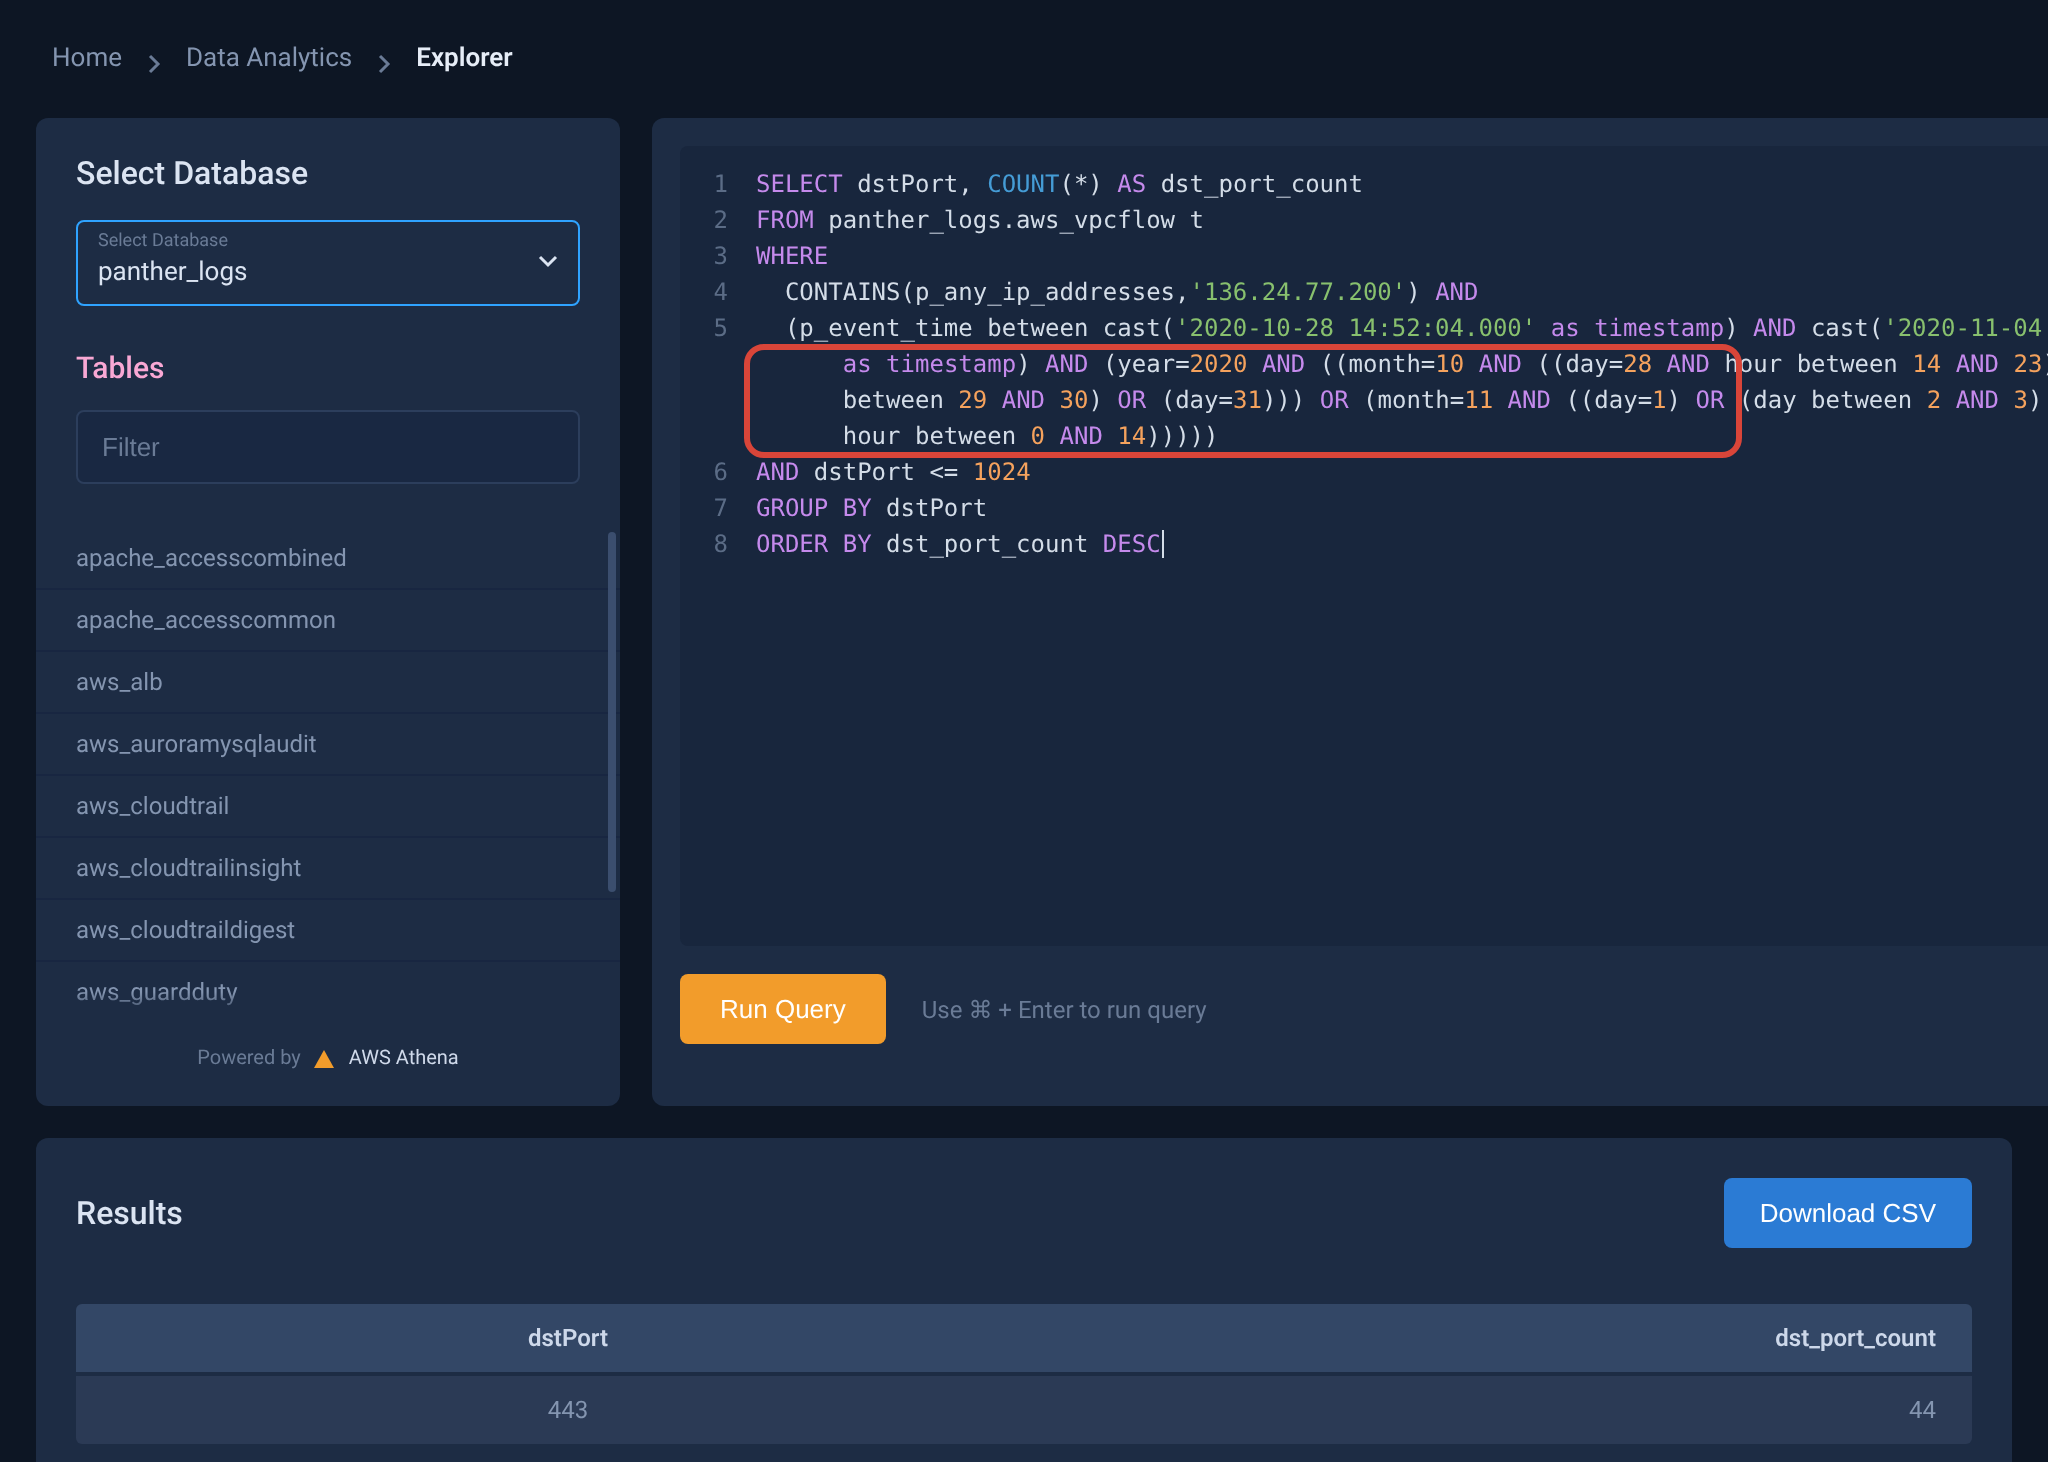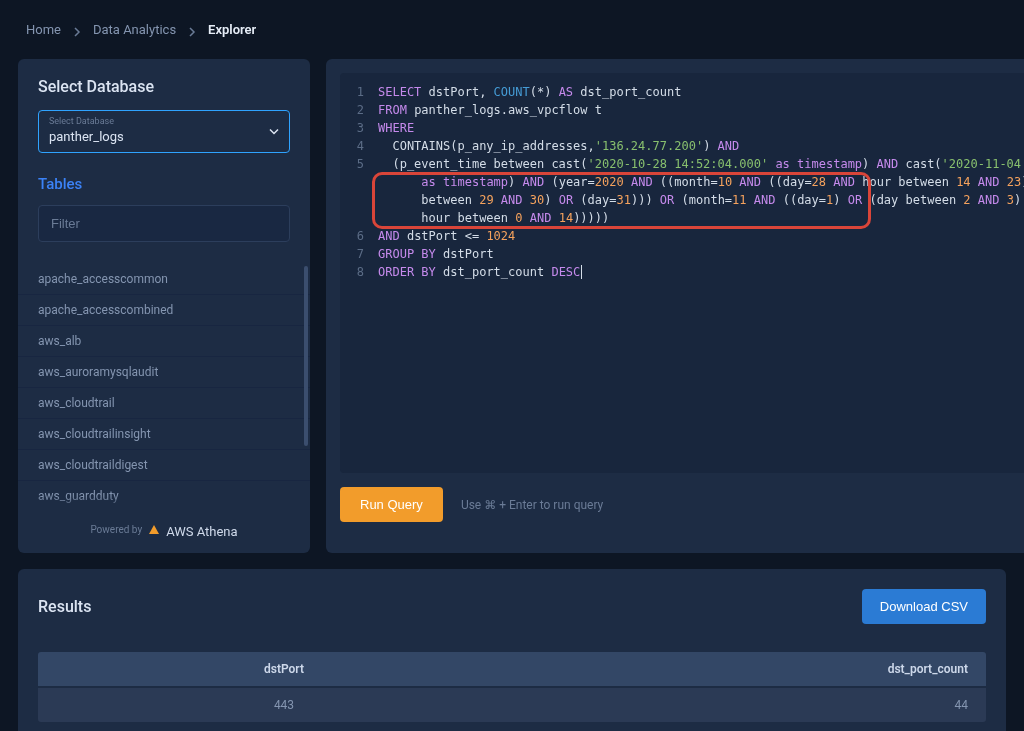--- a/index.html
+++ b/index.html
@@ -59,21 +59,21 @@
     border:1px solid var(--accent);
     border-radius:4px;
     padding:6px 10px 8px;
     position:relative;
     cursor:pointer;
     margin-bottom:22px;
   }
   .db-select .lbl{font-size:9px;color:var(--text-dim);line-height:1;}
   .db-select .val{font-size:13px;color:#dbe4f2;margin-top:3px;}
   .db-select .chev{position:absolute;right:10px;top:50%;transform:translateY(-50%);color:#dbe4f2;}
-  .left h3{margin:0 0 12px 0;font-size:15px;font-weight:500;color:#3b82f6;}
+  .left h3{margin:0 0 12px 0;font-size:15px;font-weight:500;color:#f9a8d4;}
   .filter{
     width:100%;
     background:var(--bg-panel2);
     border:1px solid var(--border);
     border-radius:4px;
     padding:10px 12px;
     color:var(--text);
     font-size:13px;
     margin-bottom:22px;
   }
@@ -97,21 +97,21 @@
     cursor:pointer;
   }
   .scrollbar{
     position:absolute;right:2px;top:2px;width:4px;height:180px;
     background:#3b4e6e;border-radius:2px;
   }
   .powered{
     text-align:center;font-size:10px;color:var(--text-dim);
     padding-top:14px;display:flex;justify-content:center;gap:6px;align-items:flex-start;
   }
-  .powered .athena{color:#cfd9ea;font-size:13px;}
+  .powered .athena{color:#cfd9ea;font-size:10px;}
   .right{flex:1;display:flex;flex-direction:column;padding:14px 14px 16px;}
   .editor{
     background:var(--bg-editor);
     border-radius:4px;
     font-family:ui-monospace,SFMono-Regular,Menlo,Consolas,monospace;
     font-size:12px;
     line-height:18px;
     padding:10px 0 10px 0;
     height:400px;
     overflow:hidden;
@@ -199,22 +199,22 @@
               <polyline points="1,3 5,7 9,3" fill="none" stroke="currentColor" stroke-width="1.5"></polyline>
             </svg>
         </span>
       </div>
 
       <h3>Tables</h3>
       <input class="filter" placeholder="Filter" style="">
 
       <div class="table-list">
         <div class="scroll" id="tables-scroll">
+            <div class="tbl-item">apache_accesscombined</div>
             <div class="tbl-item">apache_accesscommon</div>
-            <div class="tbl-item">apache_accesscombined</div>
             <div class="tbl-item">aws_alb</div>
             <div class="tbl-item">aws_auroramysqlaudit</div>
             <div class="tbl-item">aws_cloudtrail</div>
             <div class="tbl-item">aws_cloudtrailinsight</div>
             <div class="tbl-item">aws_cloudtraildigest</div>
             <div class="tbl-item">aws_guardduty</div>
           </div>
         <div class="scrollbar"></div>
       </div>
 

